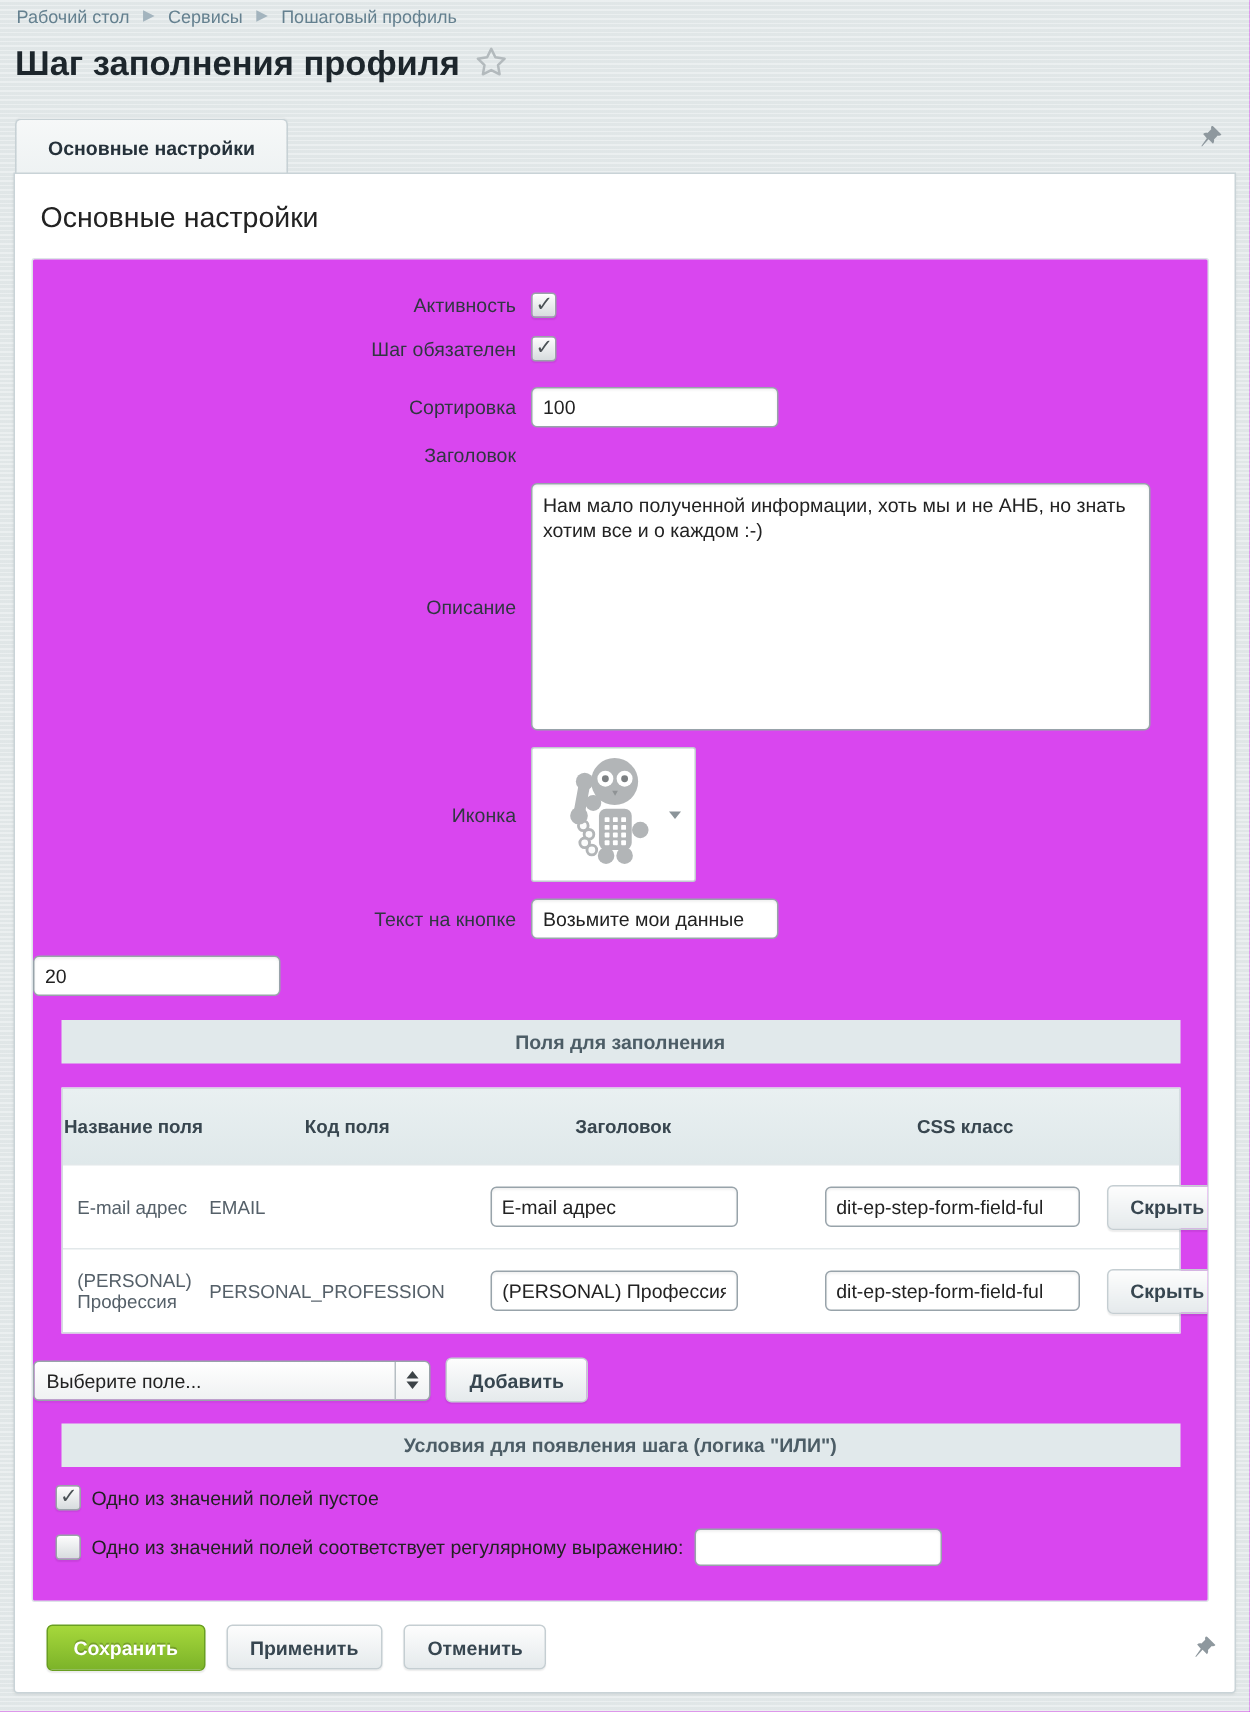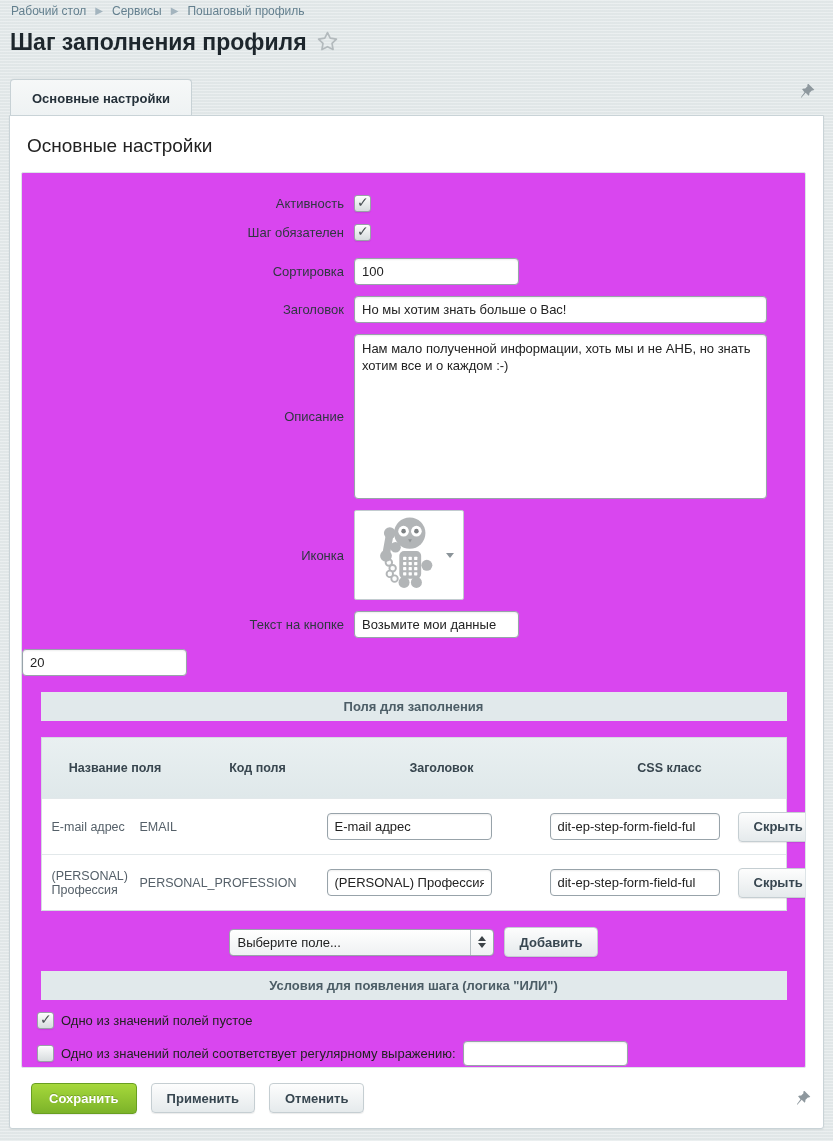--- a/index.html
+++ b/index.html
@@ -76,21 +76,21 @@
   
   .section-bar {
     margin:16px auto 0; width:746px; height:29px; background:#e1e9eb;
     font-size:13px; font-weight:bold; color:#4c5d66; text-align:center; line-height:29px;
   }
   .section-bar.m2 { margin-top:14px; }
 
   
   .ftable { margin:16px auto 0; width:746px; border:1px solid #d4dde0; background:#fff; }
   .trow { display:flex; align-items:center; }
-  .thead { background:linear-gradient(#e9f0f1,#dfe8ea); height:60px; font-size:12.5px; font-weight:bold; color:#38464f;padding-left:26px; }
+  .thead { background:linear-gradient(#e9f0f1,#dfe8ea); height:50px; font-size:12.5px; font-weight:bold; color:#38464f; }
   .tbody-row { height:56px; border-top:1px solid #e2e8ea; font-size:12.5px; color:#556069;justify-content:space-between; }
   .c1 { width:95px; padding-left:10px; flex:none; }
   .thead .c1 { padding-left:0; text-align:center; }
   .c2 { width:190px; flex:none; padding-left:3px; }
   .thead .c2 { text-align:center; padding-left:0; }
   .c3 { width:178px; flex:none; }
   .thead .c3 { text-align:center; }
   .c4 { width:188px; flex:none;margin-left:45px; }
   .thead .c4 { text-align:center; }
   .c5 { flex:1; display:flex; justify-content:center; }
@@ -102,21 +102,21 @@
     border:1px solid #c5ced2; border-radius:4px; background:linear-gradient(#fdfdfd,#e5eaec);
     font-family:"Liberation Sans",sans-serif; font-size:13px; font-weight:bold; color:#374650;
     box-shadow:0 1px 1px rgba(0,0,0,.08); cursor:pointer;
   }
   .btn-green {
     background:linear-gradient(#a6d83b,#7cb329); border-color:#699f21; color:#fff;
     text-shadow:0 -1px 0 rgba(0,0,0,.2); height:31px; padding:0 17px;
   }
 
   
-  .select-row { margin-top:16px; display:flex; justify-content:center; align-items:center; gap:10px; }
+  .select-row { margin-top:16px; display:flex; align-items:center; gap:10px; }
   .fselect {
     width:265px; height:27px; border:1px solid #99a4aa; border-radius:4px;
     background:linear-gradient(#ffffff,#eff1f2); display:flex; align-items:center; cursor:pointer;
     box-shadow:0 1px 1px rgba(0,0,0,.05);
   }
   .fselect .sel-text { flex:1; padding-left:8px; font-size:13px; color:#222; }
   .fselect .sel-div { width:1px; height:25px; background:#b6bec3; }
   .fselect .sel-arrows { width:22px; display:flex; flex-direction:column; align-items:center; gap:2px; }
   .tri-up { width:0; height:0; border-left:4px solid transparent; border-right:4px solid transparent; border-bottom:5px solid #3c4347; }
   .tri-dn { width:0; height:0; border-left:4px solid transparent; border-right:4px solid transparent; border-top:5px solid #3c4347; }
@@ -171,21 +171,20 @@
       <span class="cb checked"></span>
     </div>
 
     <div class="form-row m">
       <label class="flabel">Сортировка</label>
       <input type="text" class="inp-sm" value="100" style="">
     </div>
 
     <div class="form-row m">
       <label class="flabel">Заголовок</label>
-      <input type="text" class="inp-lg" value="Но мы хотим знать больше о Вас!" style="">
     </div>
 
     <div class="form-row m">
       <label class="flabel">Описание</label>
       <textarea style="">Нам мало полученной информации, хоть мы и не АНБ, но знать хотим все и о каждом :-)</textarea>
     </div>
 
     <div class="form-row m">
       <label class="flabel">Иконка</label>
       <div class="icon-drop">

